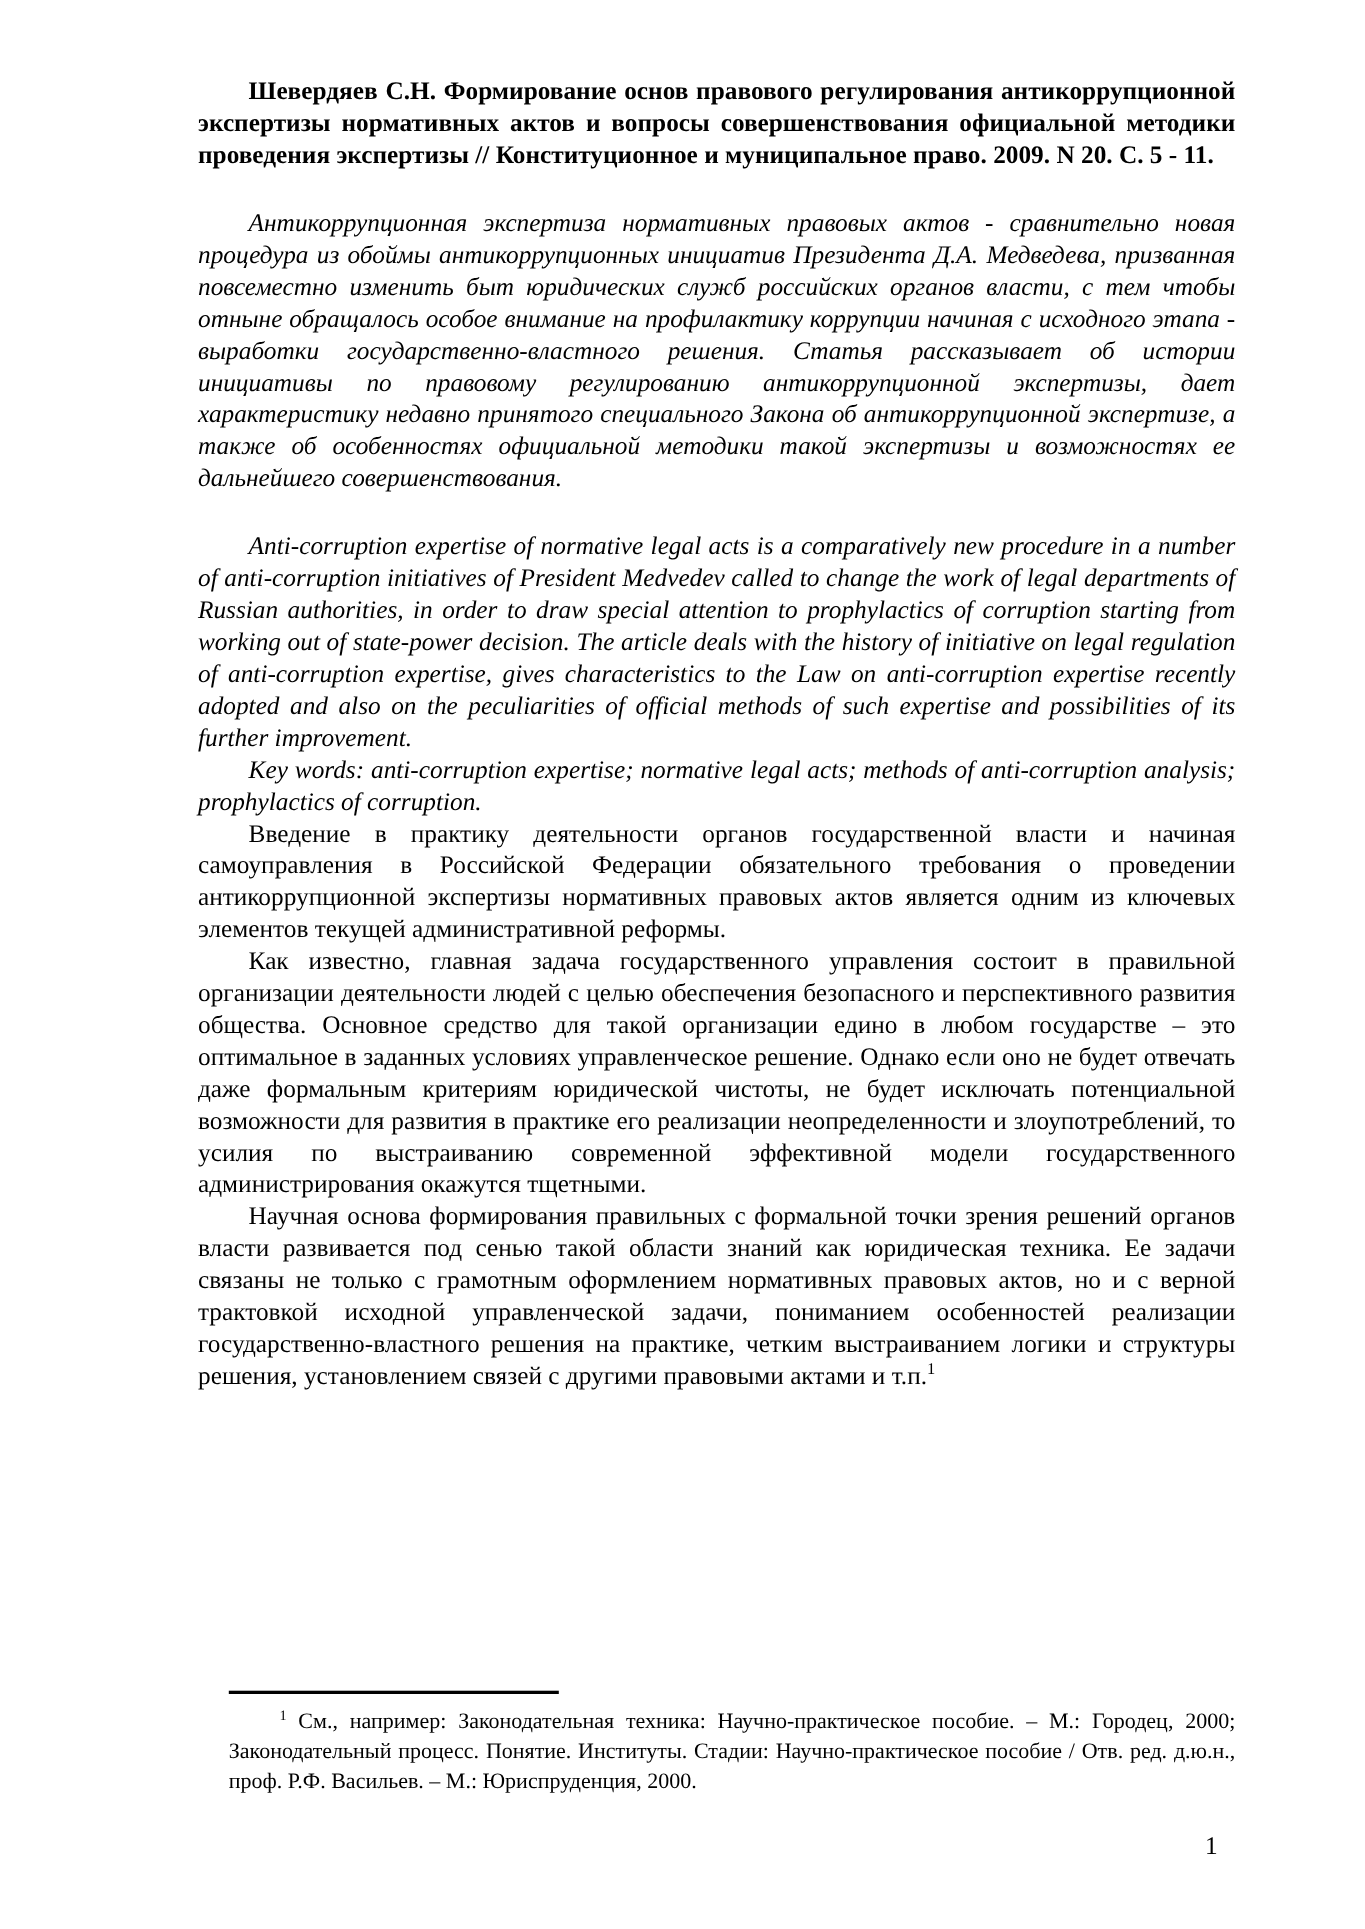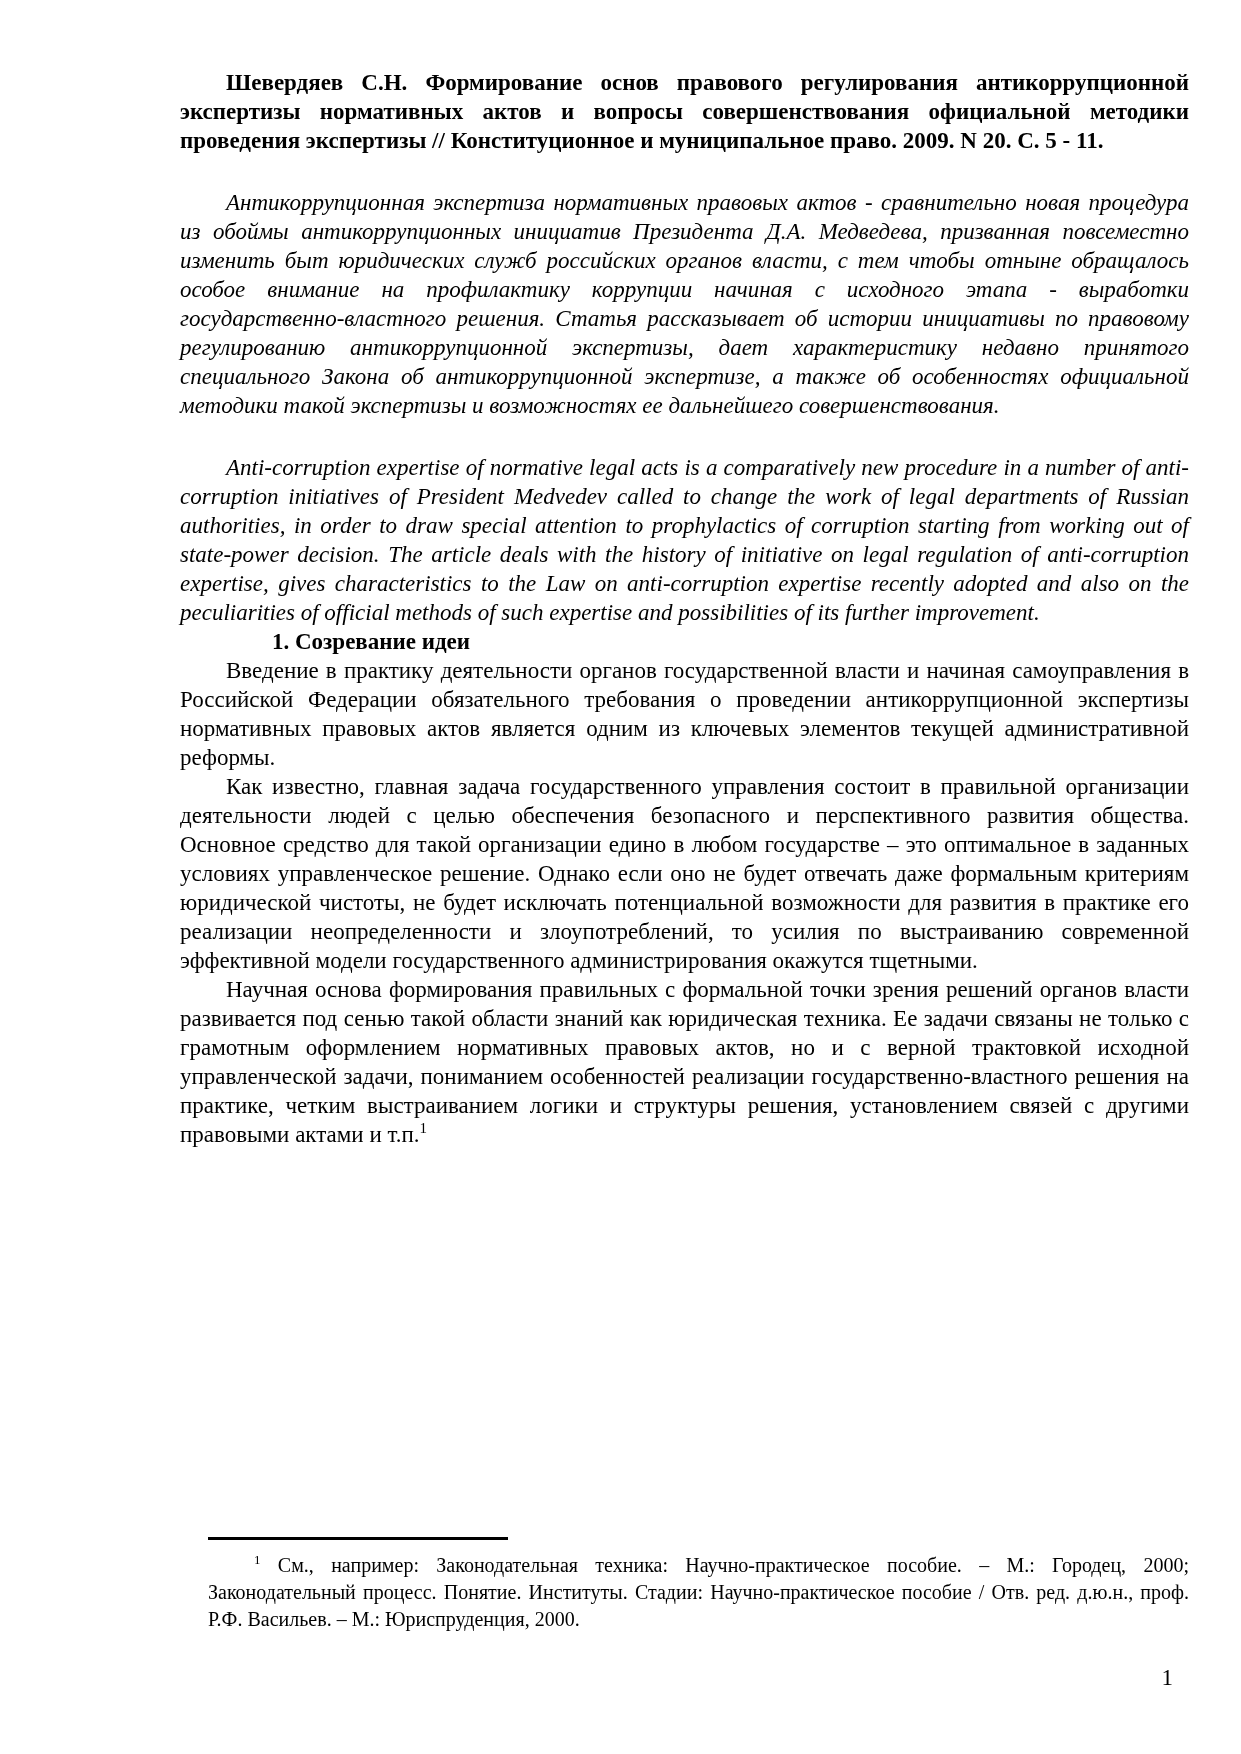--- a/index.html
+++ b/index.html
@@ -6,21 +6,21 @@
     margin: 0;
     padding: 0;
     background: #ffffff;
   }
   .page {
     position: relative;
     width: 1241px;
     height: 1754px;
     background: #ffffff;
     box-sizing: border-box;
-    padding: 68px 52px 62px 180px;
+    padding: 68px 118px 62px 180px;
     display: flex;
     flex-direction: column;
     font-family: "Liberation Serif", "DejaVu Serif", serif;
     color: #000000;
     font-size: 23px;
     line-height: 29px;
   }
   .page p {
     margin: 0;
     text-align: justify;
@@ -85,22 +85,22 @@
 
   <div class="gap-md"></div>
 
   <p class="abstract">Антикоррупционная экспертиза нормативных правовых актов - сравнительно новая процедура из обоймы антикоррупционных инициатив Президента Д.А. Медведева, призванная повсеместно изменить быт юридических служб российских органов власти, с тем чтобы отныне обращалось особое внимание на профилактику коррупции начиная с исходного этапа - выработки государственно-властного решения. Статья рассказывает об истории инициативы по правовому регулированию антикоррупционной экспертизы, дает характеристику недавно принятого специального Закона об антикоррупционной экспертизе, а также об особенностях официальной методики такой экспертизы и возможностях ее дальнейшего совершенствования.</p>
 
 
   <div class="gap-md"></div>
 
   <p class="abstract">Anti-corruption expertise of normative legal acts is a comparatively new procedure in a number of anti-corruption initiatives of President Medvedev called to change the work of legal departments of Russian authorities, in order to draw special attention to prophylactics of corruption starting from working out of state-power decision. The article deals with the history of initiative on legal regulation of anti-corruption expertise, gives characteristics to the Law on anti-corruption expertise recently adopted and also on the peculiarities of official methods of such expertise and possibilities of its further improvement.</p>
 
+  <p class="abstract">Key words: anti-corruption expertise; normative legal acts; methods of anti-corruption analysis; prophylactics of corruption.</p>
 
-  <p class="section-heading">1. Созревание идеи</p>
 
   <p>Введение в практику деятельности органов государственной власти и начиная самоуправления в Российской Федерации обязательного требования о проведении антикоррупционной экспертизы нормативных правовых актов является одним из ключевых элементов текущей административной реформы.</p>
 
   <p>Как известно, главная задача государственного управления состоит в правильной организации деятельности людей с целью обеспечения безопасного и перспективного развития общества. Основное средство для такой организации едино в любом государстве – это оптимальное в заданных условиях управленческое решение. Однако если оно не будет отвечать даже формальным критериям юридической чистоты, не будет исключать потенциальной возможности для развития в практике его реализации неопределенности и злоупотреблений, то усилия по выстраиванию современной эффективной модели государственного администрирования окажутся тщетными.</p>
 
   <p><span>Научная основа формирования правильных с формальной точки зрения решений органов власти развивается под сенью такой области знаний как юридическая техника. Ее задачи связаны не только с грамотным оформлением нормативных правовых актов, но и с верной трактовкой исходной управленческой задачи, пониманием особенностей реализации государственно-властного решения на практике, четким выстраиванием логики и структуры решения, установлением связей с другими правовыми актами и т.п.</span><sup class="fn-ref">1</sup></p>
 
 
   <div class="footer">
     <div class="footnote-separator"></div>

